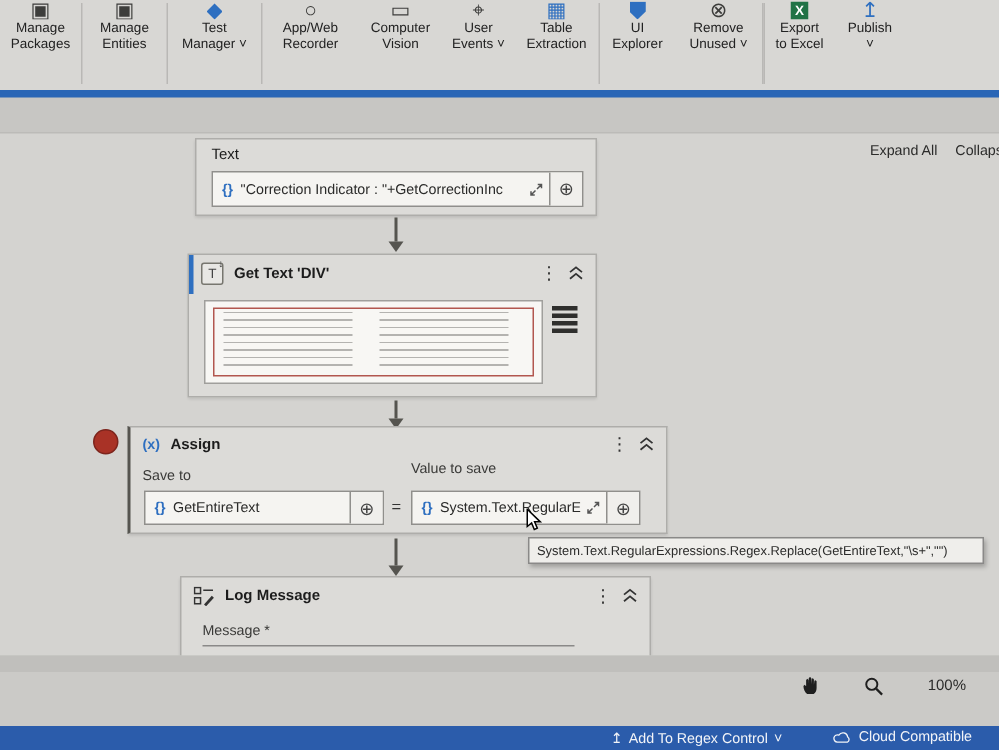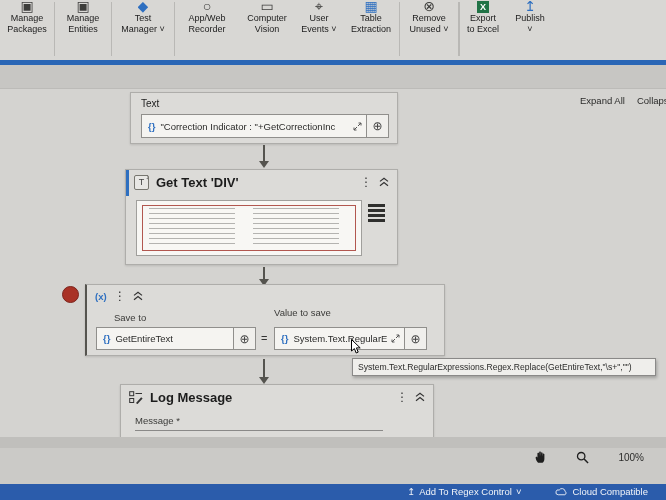--- a/index.html
+++ b/index.html
@@ -27,21 +27,21 @@
   
   .designer { position:absolute; left:0; top:88px; width:666px; height:349px;
     background:#d4d3d0; border-top:1px solid #bcbbb8; overflow:hidden; }
   .ec-links { position:absolute; top:6px; right:0; width:86px; overflow:hidden;
     white-space:nowrap; font-size:9.5px; color:#2b2b2a; display:flex; gap:12px; }
   .ec-links span { cursor:pointer; }
 
   .card { position:absolute; background:#dcdbd8; border:1px solid #aeadaa;
     box-shadow:0 1px 2px rgba(0,0,0,.12); }
   .card-header { display:flex; align-items:center; height:24px; padding:0 8px; gap:7px; }
-  .card-title { font-size:13px; color:#1c1c1c; font-weight:600; flex:1;
+  .card-title { font-size:10px; color:#1c1c1c; font-weight:600; flex:1;
     white-space:nowrap; overflow:hidden; }
   .kebab { font-size:12px; color:#333; cursor:pointer; line-height:12px; }
   .dchev { cursor:pointer; display:flex; }
 
   .expr { position:absolute; height:24px; background:#f5f4f1; border:1px solid #908f8c;
     display:flex; align-items:center; padding-left:6px; }
   .braces { color:#2e6fc0; font-weight:bold; font-size:9.5px; margin-right:5px; }
   .expr-text { flex:1; font-size:9.5px; color:#2b2b2a; white-space:nowrap; overflow:hidden; }
   .expand-ic { margin:0 4px; display:flex; cursor:pointer; }
   .plus-sec { width:22px; align-self:stretch; border-left:1px solid #908f8c;
@@ -154,20 +154,27 @@
       <span class="rl">Events ˅</span>
     </div>
     <div class="ritem" style="width:56px">
       <span class="ricon">
           <i class="c-blue">▦</i>
         </span>
       <span class="rl">Table</span>
       <span class="rl">Extraction</span>
     </div>
     <div class="rsep"></div>
+    <div class="ritem" style="width:50px">
+      <span class="ricon">
+          <span class="shield"></span>
+        </span>
+      <span class="rl">UI</span>
+      <span class="rl">Explorer</span>
+    </div>
     <div class="ritem" style="width:58px">
       <span class="ricon">
           <i>⊗</i>
         </span>
       <span class="rl">Remove</span>
       <span class="rl">Unused ˅</span>
     </div>
     <div class="rsep"></div>
     <div class="rsep"></div>
     <div class="ritem" style="width:46px">
@@ -242,29 +249,30 @@
     </div>
 
     <div class="conn" style="top:178px; height:12px;"></div>
     <div class="conn-head" style="top:190px;"></div>
 
     <div class="bp-dot"></div>
 
     <div class="card" style="left:85px; top:195px; width:360px; height:72px; border-left:2px solid #55544f;">
       <div class="card-header" style="height:22px;">
         <span class="fx">(x)</span>
+        <span class="card-title">Assign</span>
         <span class="kebab">⋮</span>
         <span class="dchev">
           <svg width="10" height="10" viewBox="0 0 10 10">
               <path d="M1 4.4 L5 1.2 L9 4.4" fill="none" stroke="#333" stroke-width="1.2"></path>
               <path d="M1 8.8 L5 5.6 L9 8.8" fill="none" stroke="#333" stroke-width="1.2"></path>
             </svg>
         </span>
       </div>
-      <div class="field-label" style="left:27px; top:27px;">Save to</div>
+      <div class="field-label" style="left:8px; top:27px;">Save to</div>
       <div class="field-label" style="left:187px; top:22px;">Value to save</div>
       <div class="expr" style="left:9px; top:42px; width:160px; height:23px;">
         <span class="braces">{}</span>
         <span class="expr-text">GetEntireText</span>
         <span class="plus-sec">⊕</span>
       </div>
       <div class="eq" style="left:174px; top:47px;">=</div>
       <div class="expr" style="left:187px; top:42px; width:153px; height:23px;">
         <span class="braces">{}</span>
         <span class="expr-text">System.Text.RegularExp</span>

